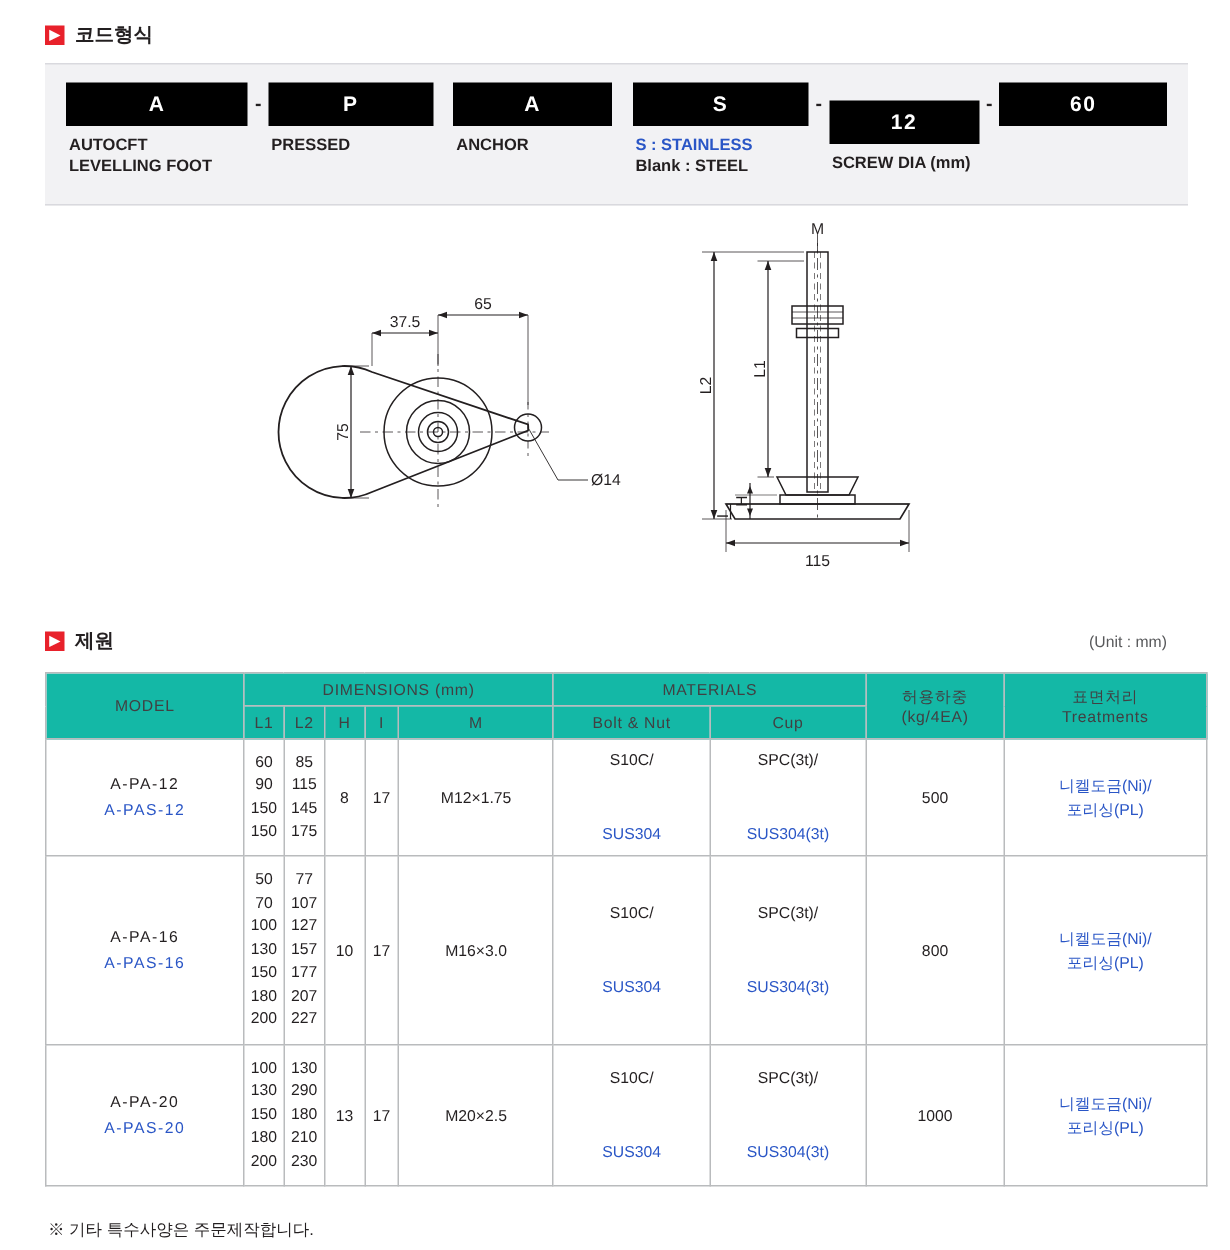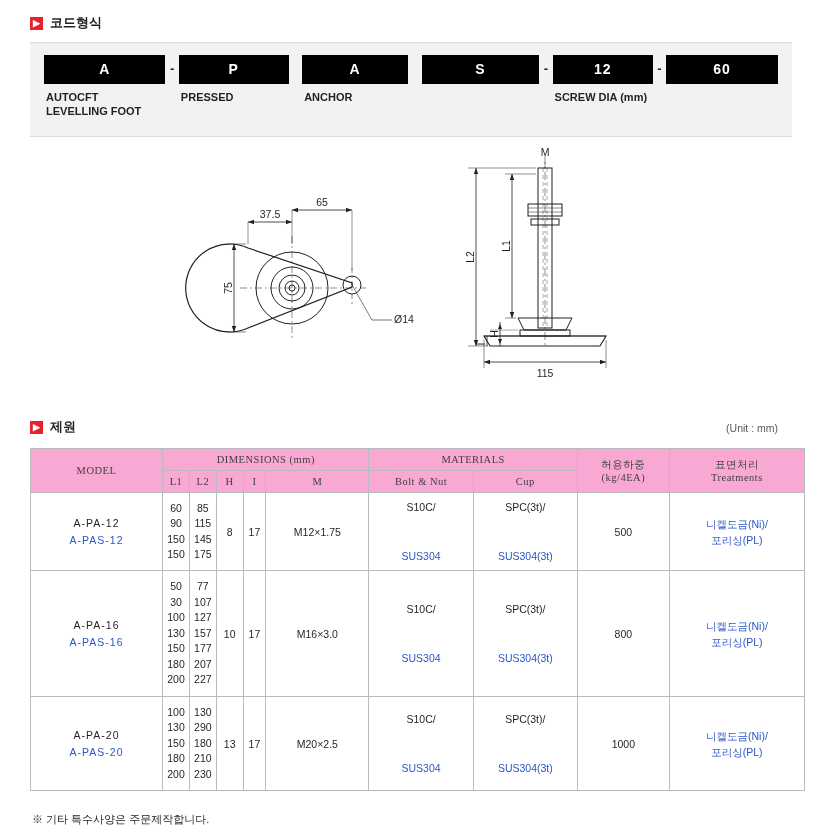--- a/index.html
+++ b/index.html
@@ -79,21 +79,21 @@
     line-height: 14px;
     color: #231f20;
     font-weight: bold;
     padding-left: 2px;
   }
   .code-desc .blue { color: #2a56c6; }
   .w1 { width: 126px; }
   .w2 { width: 114px; }
   .w3 { width: 110px; }
   .w4 { width: 122px; }
-  .w5 { width: 104px; }
+  .w5 { width: 104px; margin-top: 12px; }
   .w6 { width: 116px; }
 
   
   #drawings {
     position: absolute;
     left: 0; top: 140px;
     width: 820px;
     height: 250px;
   }
 
@@ -117,26 +117,25 @@
   }
   table.spec th, table.spec td {
     border: 1px solid #b9bbbd;
     text-align: center;
     vertical-align: middle;
     font-size: 10.5px;
     color: #231f20;
     padding: 2px 1px;
   }
   table.spec thead th {
-    background: #f9a8d4;
+    background: #14b8a6;
     font-weight: normal;
     letter-spacing: 0.5px;
     color: #414042;
     height: 22px;
-    font-family: Liberation Serif, serif;
   }
   .model-cell { letter-spacing: 1px; line-height: 17px; }
   .model-cell .b { color: #2a56c6; }
   .mat-cell { line-height: 16px; }
   .mat-cell .b { color: #2a56c6; margin-top: 33px; }
   .treat-cell { line-height: 16px; color: #231f20; }
   .treat-cell .b { color: #2a56c6; }
   .dimcol { line-height: 15.5px; }
   .footnote {
     position: absolute;
@@ -173,20 +172,25 @@
       <div class="dash"></div>
 
       <div class="code-cellwrap w3">
         <div class="code-box">A</div>
         <div class="code-desc">ANCHOR</div>
       </div>
       <div class="dash"></div>
 
       <div class="code-cellwrap w4">
         <div class="code-box">S</div>
+        <div class="code-desc">
+          <div><span class="blue">S</span>
+            <span class="blue">: STAINLESS</span></div>
+          <div>Blank : STEEL</div>
+        </div>
       </div>
       <div class="dash">-</div>
 
       <div class="code-cellwrap w5">
         <div class="code-box">12</div>
         <div class="code-desc">SCREW DIA (mm)</div>
       </div>
       <div class="dash">-</div>
 
       <div class="code-cellwrap w6">
@@ -382,21 +386,21 @@
         </td>
       </tr>
 
       <tr style="height:126px">
         <td class="model-cell">
           <div>A-PA-16</div>
           <div class="b">A-PAS-16</div>
         </td>
         <td class="dimcol">
           <div>50</div>
-          <div>30</div>
+          <div>70</div>
           <div>100</div>
           <div>130</div>
           <div>150</div>
           <div>180</div>
           <div>200</div>
         </td>
         <td class="dimcol">
           <div>77</div>
           <div>107</div>
           <div>127</div>

